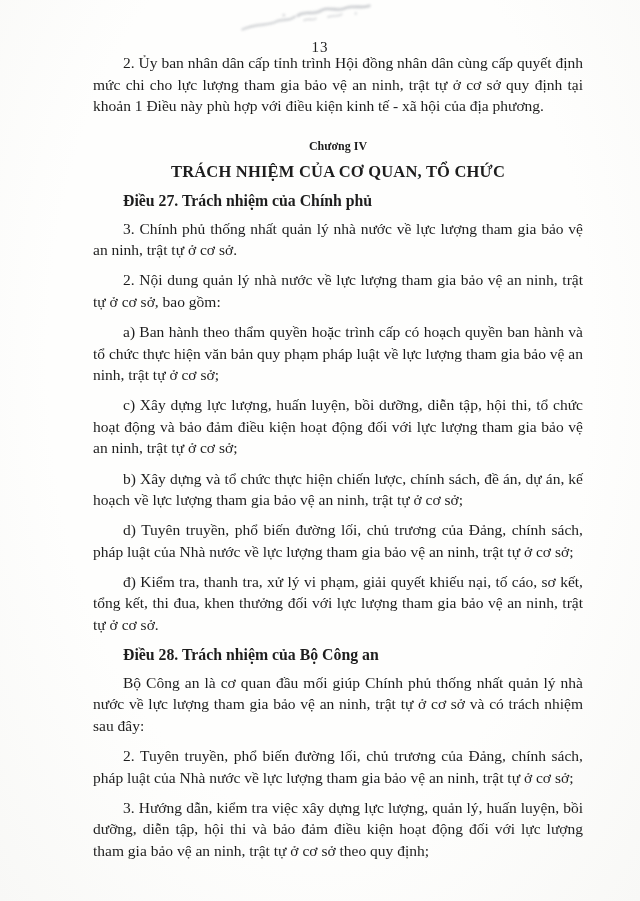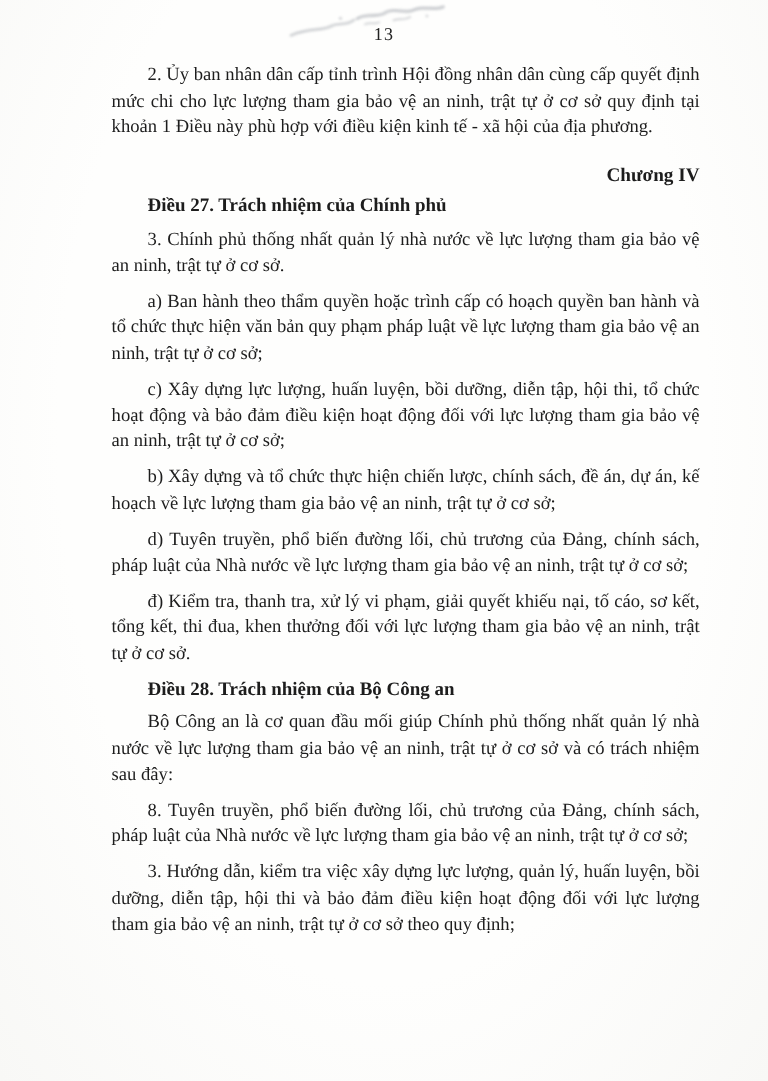--- a/index.html
+++ b/index.html
@@ -29,21 +29,21 @@
     left: 238px;
     width: 140px;
     height: 34px;
     opacity: 0.5;
     filter: blur(1.1px);
     transform: rotate(-3deg);
     pointer-events: none;
   }
   .page-number {
     position: absolute;
-    top: 21px;
+    top: 39px;
     left: 0;
     width: 100%;
     text-align: center;
     font-size: 15px;
     letter-spacing: 1px;
     color: #222;
   }
   .content {
     position: absolute;
     top: 52px;
@@ -51,25 +51,25 @@
     width: 490px;
     font-size: 15.5px;
     line-height: 21.6px;
     text-align: justify;
   }
   .content p {
     margin: 0 0 8.5px 0;
     text-indent: 30px;
   }
   .chapter-label {
-    text-align: right;
+    text-align: center;
     font-weight: bold;
     text-indent: 0 !important;
     margin: 19px 0 4px 0 !important;
-    font-size: 16px;
+    font-size: 12px;
   }
   .chapter-title {
     text-align: center;
     font-weight: bold;
     text-indent: 0 !important;
     margin: 0 0 7px 0 !important;
     font-size: 16.5px;
     letter-spacing: 0.2px;
   }
   .article-heading {
@@ -92,39 +92,41 @@
   </svg>
 
   <div class="page-number">13</div>
 
   <div class="content">
 
     <p>2. Ủy ban nhân dân cấp tỉnh trình Hội đồng nhân dân cùng cấp quyết định mức chi cho lực lượng tham gia bảo vệ an ninh, trật tự ở cơ sở quy định tại khoản 1 Điều này phù hợp với điều kiện kinh tế - xã hội của địa phương.</p>
 
     <p class="chapter-label">Chương IV</p>
 
+    <p class="chapter-title">TRÁCH NHIỆM CỦA CƠ QUAN, TỔ CHỨC</p>
 
     <p class="article-heading">Điều 27. Trách nhiệm của Chính phủ</p>
 
     <p>3. Chính phủ thống nhất quản lý nhà nước về lực lượng tham gia bảo vệ an ninh, trật tự ở cơ sở.</p>
 
+    <p>2. Nội dung quản lý nhà nước về lực lượng tham gia bảo vệ an ninh, trật tự ở cơ sở, bao gồm:</p>
 
     <p>a) Ban hành theo thẩm quyền hoặc trình cấp có hoạch quyền ban hành và tổ chức thực hiện văn bản quy phạm pháp luật về lực lượng tham gia bảo vệ an ninh, trật tự ở cơ sở;</p>
 
     <p>c) Xây dựng lực lượng, huấn luyện, bồi dưỡng, diễn tập, hội thi, tổ chức hoạt động và bảo đảm điều kiện hoạt động đối với lực lượng tham gia bảo vệ an ninh, trật tự ở cơ sở;</p>
 
     <p>b) Xây dựng và tổ chức thực hiện chiến lược, chính sách, đề án, dự án, kế hoạch về lực lượng tham gia bảo vệ an ninh, trật tự ở cơ sở;</p>
 
     <p>d) Tuyên truyền, phổ biến đường lối, chủ trương của Đảng, chính sách, pháp luật của Nhà nước về lực lượng tham gia bảo vệ an ninh, trật tự ở cơ sở;</p>
 
     <p>đ) Kiểm tra, thanh tra, xử lý vi phạm, giải quyết khiếu nại, tố cáo, sơ kết, tổng kết, thi đua, khen thưởng đối với lực lượng tham gia bảo vệ an ninh, trật tự ở cơ sở.</p>
 
     <p class="article-heading">Điều 28. Trách nhiệm của Bộ Công an</p>
 
     <p>Bộ Công an là cơ quan đầu mối giúp Chính phủ thống nhất quản lý nhà nước về lực lượng tham gia bảo vệ an ninh, trật tự ở cơ sở và có trách nhiệm sau đây:</p>
 
 
-    <p>8. Tuyên truyền, phổ biến đường lối, chủ trương của Đảng, chính sách, pháp luật của Nhà nước về lực lượng tham gia bảo vệ an ninh, trật tự ở cơ sở;</p>
+    <p>2. Tuyên truyền, phổ biến đường lối, chủ trương của Đảng, chính sách, pháp luật của Nhà nước về lực lượng tham gia bảo vệ an ninh, trật tự ở cơ sở;</p>
 
     <p>3. Hướng dẫn, kiểm tra việc xây dựng lực lượng, quản lý, huấn luyện, bồi dưỡng, diễn tập, hội thi và bảo đảm điều kiện hoạt động đối với lực lượng tham gia bảo vệ an ninh, trật tự ở cơ sở theo quy định;</p>
 
   </div>
 </div>
 
 </body></html>

